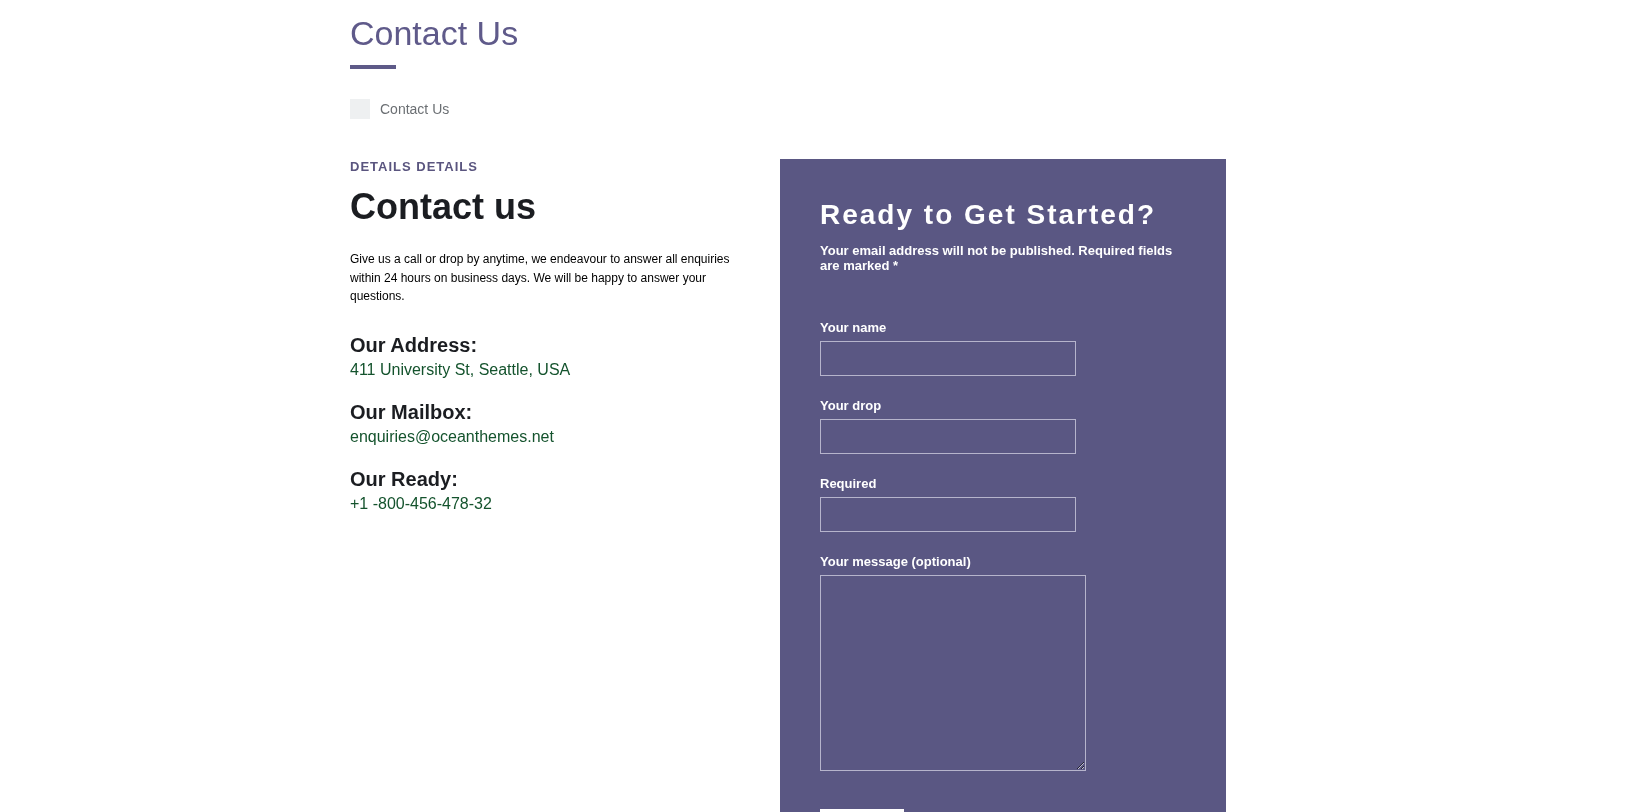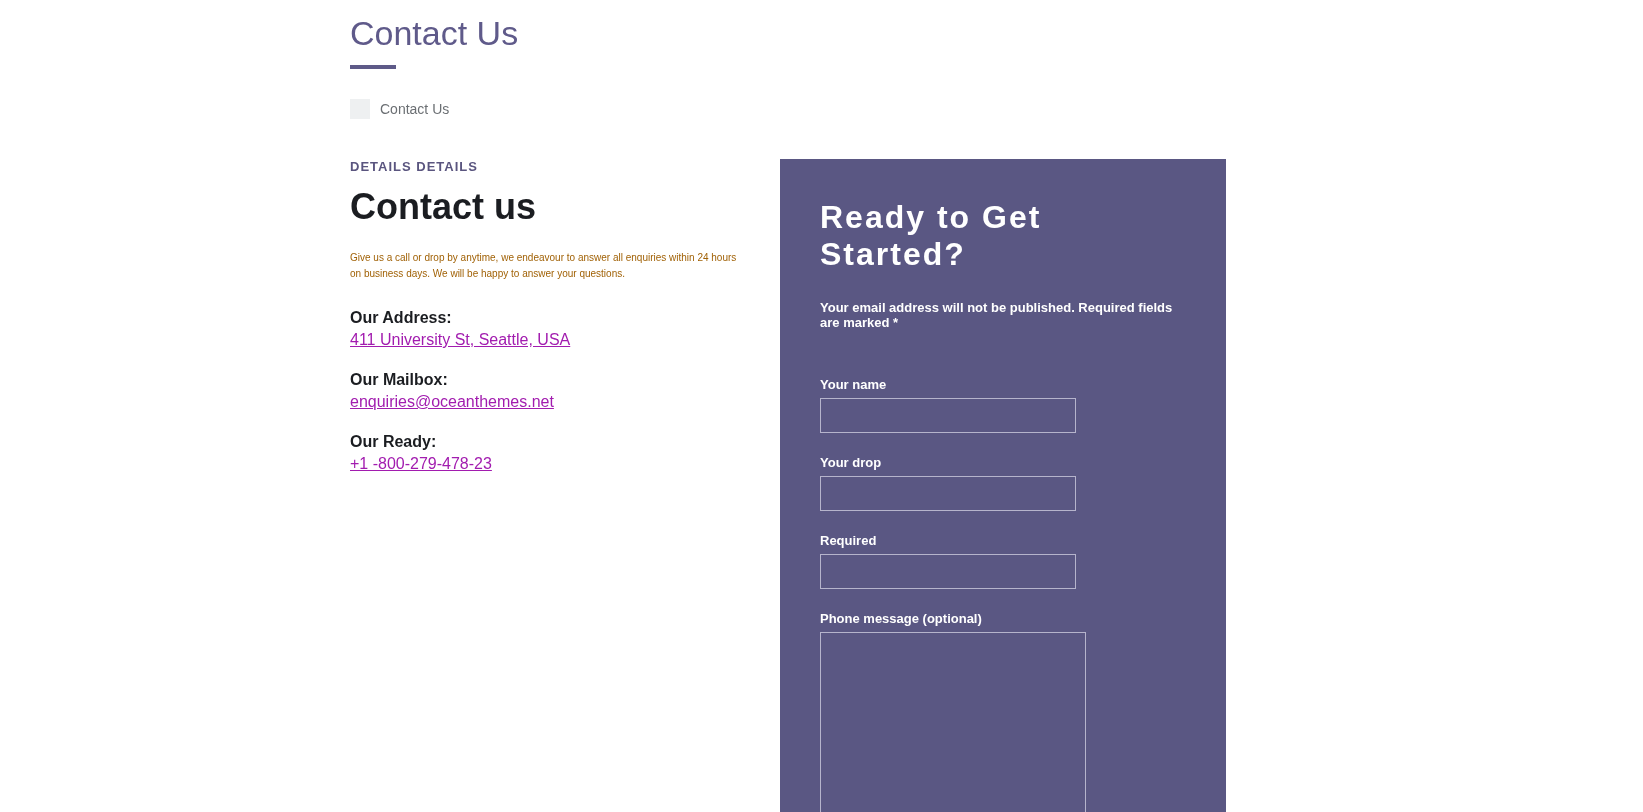--- a/index.html
+++ b/index.html
@@ -59,50 +59,49 @@
     letter-spacing: 1px;
     margin-bottom: 12px;
   }
   .section-heading {
     font-size: 36px;
     font-weight: 800;
     color: #1b1d21;
     margin-bottom: 22px;
   }
   .intro {
-    color: #a16207;
-    font-size: 10px;
+    color: #000000;
+    font-size: 12px;
     line-height: 1.55;
     margin-bottom: 28px;
   }
   .info-block {
     margin-bottom: 22px;
   }
   .info-label {
     color: #1b1d21;
     font-weight: 700;
+    font-size: 20px;
+    margin-bottom: 4px;
+  }
+  .info-value {
+    color: #14532d;
     font-size: 16px;
-    margin-bottom: 4px;
-  }
-  .info-value {
-    color: #a21caf;
-    font-size: 16px;
-    text-decoration: underline;
   }
   .right {
     flex: 1;
     background: #5a5783;
     padding: 40px 40px 46px 40px;
     color: #ffffff;
   }
   .form-title {
-    font-size: 32px;
+    font-size: 28px;
     font-weight: 800;
     letter-spacing: 2px;
-    margin-bottom: 27px;
+    margin-bottom: 12px;
   }
   .form-note {
     font-size: 13px;
     font-weight: 600;
     margin-bottom: 47px;
   }
   .field {
     margin-bottom: 22px;
   }
   .field label {
@@ -162,21 +161,21 @@
         <div class="info-value">411 University St, Seattle, USA</div>
       </div>
 
       <div class="info-block">
         <div class="info-label">Our Mailbox:</div>
         <div class="info-value">enquiries@oceanthemes.net</div>
       </div>
 
       <div class="info-block">
         <div class="info-label">Our Ready:</div>
-        <div class="info-value">+1 -800-279-478-23</div>
+        <div class="info-value">+1 -800-456-478-32</div>
       </div>
     </div>
 
     <div class="right">
       <h2 class="form-title">Ready to Get Started?</h2>
       <p class="form-note">Your email address will not be published. Required fields are marked *</p>
 
       <div class="field">
         <label>Your name</label>
         <input type="text" style="">
@@ -186,20 +185,20 @@
         <label>Your drop</label>
         <input type="text" style="">
       </div>
 
       <div class="field">
         <label>Required</label>
         <input type="text" style="">
       </div>
 
       <div class="field msg">
-        <label>Phone message (optional)</label>
+        <label>Your message (optional)</label>
         <textarea style=""></textarea>
       </div>
 
       <button class="submit-btn">Submit</button>
     </div>
   </div>
 </div>
 
 </body></html>

